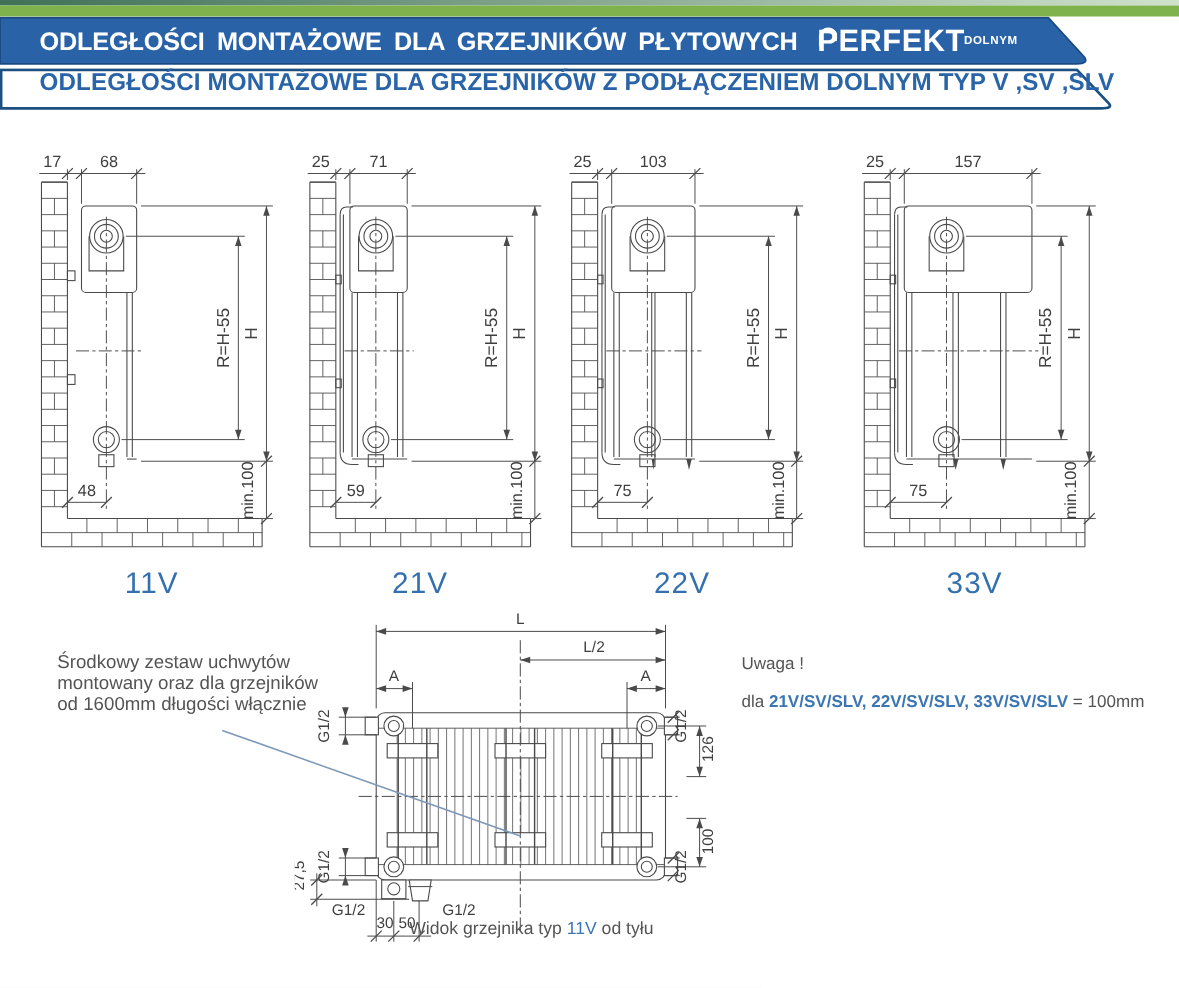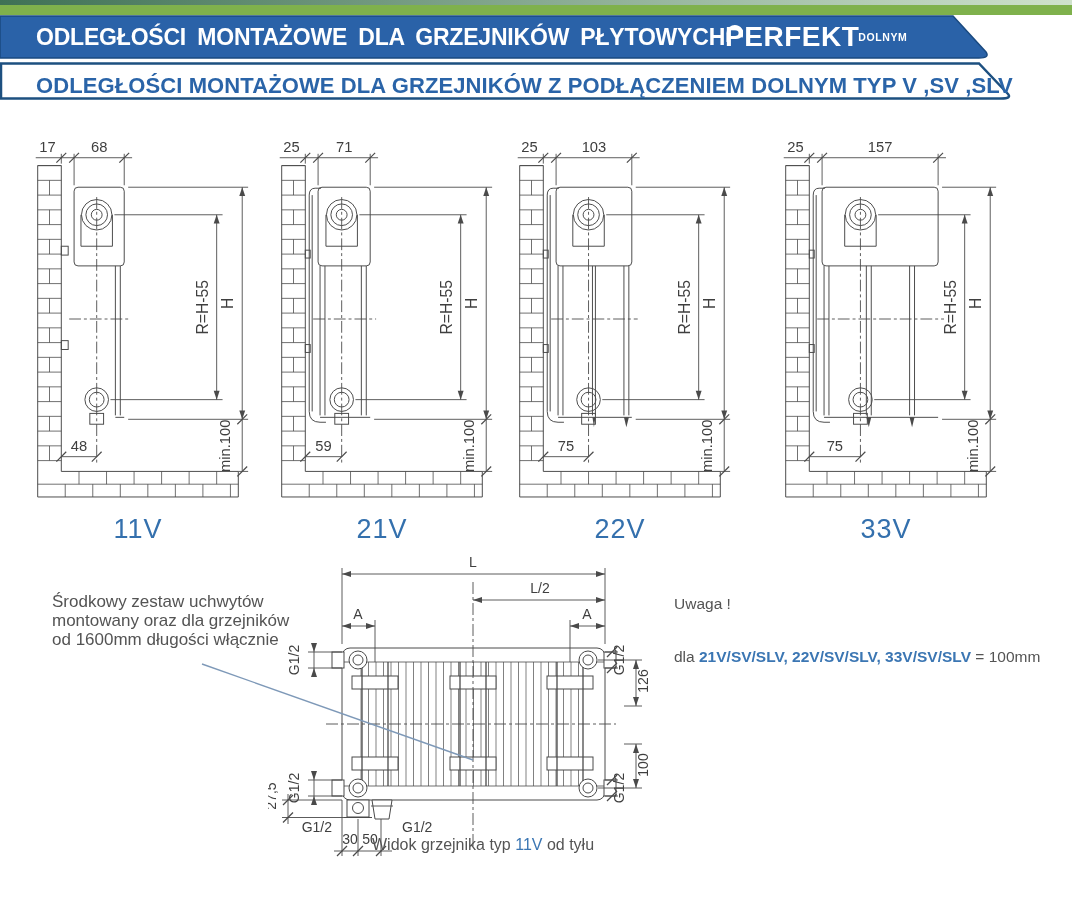--- a/index.html
+++ b/index.html
@@ -10,42 +10,42 @@
   *{margin:0;padding:0;box-sizing:border-box}
   body{background:#e8e8e8;font-family:"Liberation Sans",sans-serif}
   .page{position:relative;width:1072px;height:898px;background:#fff;overflow:hidden;margin:0 auto}
 
   .strip-dark{position:absolute;left:0;top:0;width:1072px;height:5px;
     background:linear-gradient(90deg,var(--strip-dark),#cfe2cc)}
   .strip-green{position:absolute;left:0;top:5px;width:1072px;height:10px;background:var(--strip-green)}
 
   .banner1{position:absolute;left:0;top:15px;width:1005px;height:44px}
   .banner1 svg,.banner2 svg{position:absolute;left:0;top:0}
-  .banner1-content{position:absolute;left:36px;top:0;height:44px;display:flex;align-items:center;}
+  .banner1-content{position:absolute;left:36px;top:0;height:44px;display:flex;align-items:center;gap:18px}
   .banner1-title{color:#fff;font-size:23px;font-weight:bold;word-spacing:5px;letter-spacing:-0.2px;white-space:nowrap}
   .logo{position:relative;display:flex;align-items:center;color:#fff}
   .logo-brand{font-size:28px;font-weight:bold;letter-spacing:0.5px;line-height:1}
   .logo-sub{font-size:10.5px;font-weight:bold;letter-spacing:0.6px;margin-left:-1px}
   .logo-hook{position:absolute;right:34px;top:-9px}
 
   .banner2{position:absolute;left:0;top:62px;width:1022px;height:38px}
-  .banner2-content{position:absolute;left:36px;top:0;height:37px;display:flex;align-items:flex-end}
+  .banner2-content{position:absolute;left:36px;top:0;height:37px;display:flex;align-items:flex-start}
   .banner2-title{color:var(--subtitle-blue);font-size:22px;font-weight:bold;letter-spacing:0.1px;white-space:nowrap}
 
   .diagram{position:absolute;width:236px}
   .diagram-label{margin-top:4px;text-align:center;color:var(--label-blue);font-size:27px;letter-spacing:1px}
   .d1{left:20px;top:132px}.d2{left:264px;top:132px}.d3{left:502px;top:132px}.d4{left:768px;top:132px}
 
   .note-left{position:absolute;left:52px;top:592px;color:var(--body-gray);font-size:17px;line-height:19px}
   .rear{position:absolute;left:268px;top:548px}
   .rear-caption{position:absolute;left:372px;top:836px;color:var(--body-gray);font-size:16px}
   .rear-caption b{color:var(--highlight);font-weight:normal}
 
   .note-right{position:absolute;left:674px;top:594px;width:398px;color:var(--body-gray);font-size:15.5px;line-height:19px}
-  .note-right .heading{margin-bottom:32px}
+  .note-right .heading{margin-bottom:14px}
   .note-right .para{margin-bottom:14px}
   .note-right .rule{margin-top:5px;line-height:23px}
   .hl{color:var(--highlight);font-weight:bold}
 
   .overlay{position:absolute;left:0;top:0;pointer-events:none}
   svg text{font-family:"Liberation Sans",sans-serif}
 </style>
 </head>
 <body>
 

